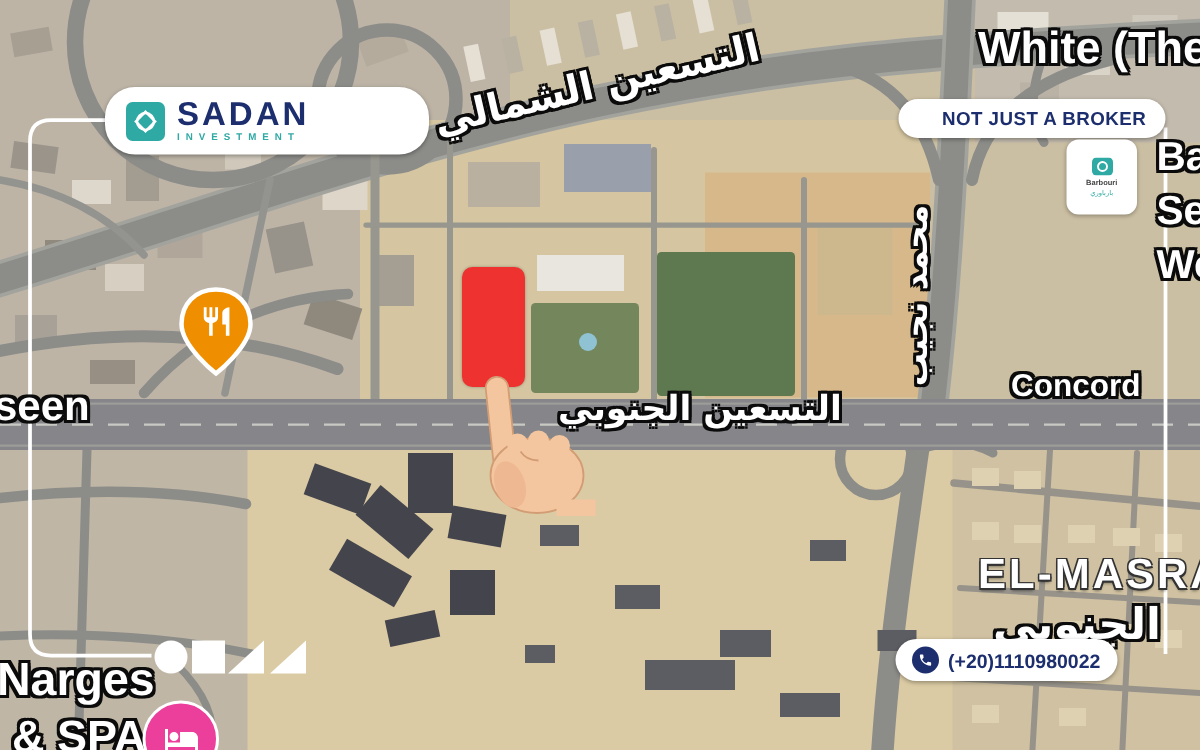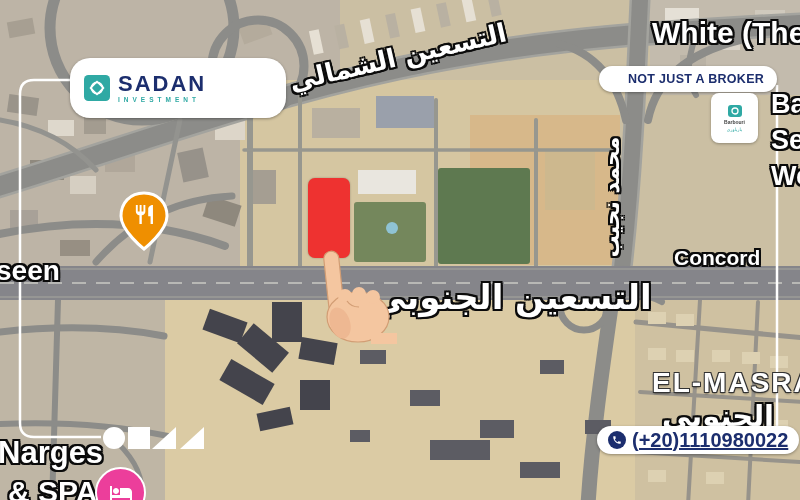--- a/index.html
+++ b/index.html
@@ -13,29 +13,29 @@
                     2px 2px 0 #0b0b0b,0 -2px 0 #0b0b0b,0 2px 0 #0b0b0b,
                    -2px 0 0 #0b0b0b,2px 0 0 #0b0b0b;}
   .lbl-thin{text-shadow:-1px -1px 0 #333,1px -1px 0 #333,-1px 1px 0 #333,
             1px 1px 0 #333,0 2px 2px rgba(0,0,0,.4);}
   .ar{font-family:"DejaVu Sans",sans-serif;direction:rtl;}
   .pill{background:#fff;border-radius:20px;display:flex;align-items:center;
         box-shadow:0 1px 3px rgba(0,0,0,.35);}
   .navy{color:var(--brand-navy);}
   .teal{color:var(--brand-teal);}
   
-  .sadan{left:70px;top:58px;width:188px;height:60px;gap:8px;padding:0 14px;}
+  .sadan{left:70px;top:58px;width:188px;height:45px;gap:8px;padding:0 14px;}
   .sadan .name{font-size:22px;font-weight:800;letter-spacing:2px;line-height:1;}
   .sadan .sub{font-size:6.5px;font-weight:700;letter-spacing:4px;line-height:1;margin-top:2px;}
   
   .badge{left:599px;top:66px;height:26px;padding:0 13px;border-radius:13px;}
   .badge span{font-size:12.5px;font-weight:800;letter-spacing:.3px;margin-left:16px;}
   
   .phone{left:597px;top:426px;height:28px;padding:0 11px;border-radius:14px;gap:6px;}
-  .phone .num{font-size:20px;font-weight:800;text-decoration:underline;}
+  .phone .num{font-size:13px;font-weight:800;}
   .phone .pic{width:18px;height:18px;border-radius:50%;background:var(--brand-navy);
               display:flex;align-items:center;justify-content:center;}
   
   .partner{left:711px;top:93px;width:47px;height:50px;background:#fff;border-radius:8px;
            box-shadow:0 1px 3px rgba(0,0,0,.3);display:flex;flex-direction:column;
            align-items:center;justify-content:center;gap:2px;}
   .partner .pname{font-size:5px;color:#444;font-weight:700;}
   .partner .pname-ar{font-size:4.5px;}
   
   .plot{left:308px;top:178px;width:42px;height:80px;border-radius:7px;
@@ -222,21 +222,21 @@
     <svg width="14" height="12" viewBox="0 0 14 12">
       <rect width="14" height="12" rx="3" fill="var(--brand-teal)"></rect>
       <circle cx="7" cy="6" r="3" fill="none" stroke="#fff" stroke-width="1.3"></circle>
     </svg>
     <div class="pname">Barbouri</div>
     <div class="pname-ar teal ar">بارباوري</div>
   </div>
 
   <div class="abs lbl ar rot-north" style="left:287px;top:44px;font-size:26px">التسعين الشمالي</div>
 
-  <div class="abs lbl ar" style="left:372px;top:280px;font-size:34px">التسعين الجنوبي</div>
+  <div class="abs lbl ar" style="left:372px;top:262px;font-size:23px">التسعين الجنوبي</div>
 
   <div class="abs lbl ar rot-vert" style="left:537px;top:186px;width:150px;text-align:center;font-size:22px">محمد نجيب</div>
 
   <div class="abs lbl" style="left:-4px;top:257px;font-size:28px">seen</div>
 
   <div class="abs lbl" style="left:674px;top:247px;font-size:21px;font-weight:700">Concord</div>
 
   <div class="abs lbl lbl-thin" style="left:652px;top:369px;font-size:28px;letter-spacing:2px">EL-MASRA</div>
 
   <div class="abs lbl ar" style="left:662px;top:402px;font-size:29px">الجنوبي</div>

